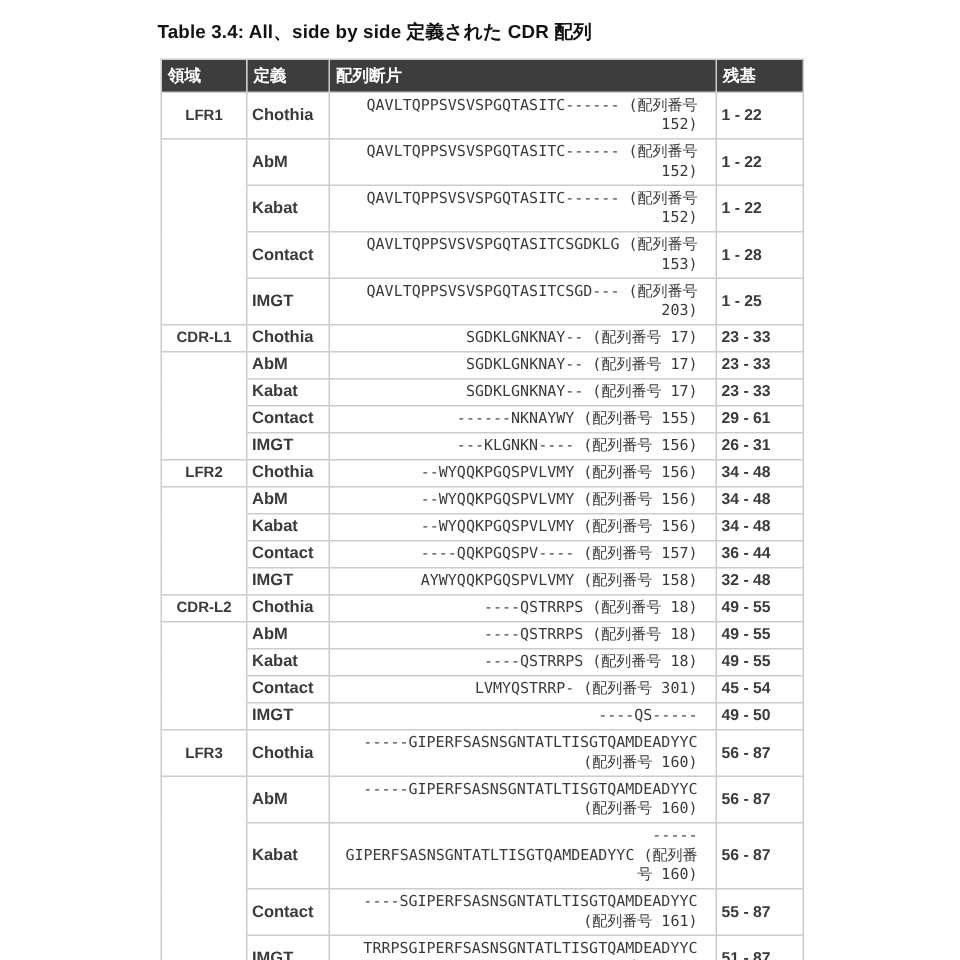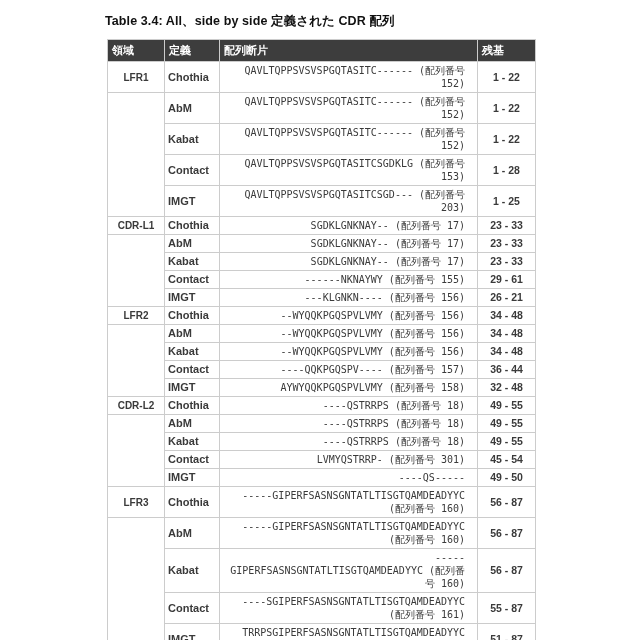--- a/index.html
+++ b/index.html
@@ -72,21 +72,21 @@
     font-size: 10px;
     line-height: 13px;
     padding: 2px 12px 2px 10px;
     white-space: pre-wrap;
     word-break: break-word;
     text-align: right;
   }
   td.residues {
     font-size: 10.5px;
     font-weight: bold;
-    text-align: center;
+    text-align: left;
     padding: 2px 3px;
     line-height: 13px;
     white-space: nowrap;
   }
 </style>
 </head>
 <body>
 
 <div class="page">
   <div class="title">Table 3.4: All、side by side 定義された CDR 配列</div>
@@ -152,21 +152,21 @@
           <td class="residues">23 - 33</td>
         </tr>
         <tr>
           <td class="definition">Contact</td>
           <td class="sequence">------NKNAYWY (配列番号 155)</td>
           <td class="residues">29 - 61</td>
         </tr>
         <tr>
           <td class="definition">IMGT</td>
           <td class="sequence">---KLGNKN---- (配列番号 156)</td>
-          <td class="residues">26 - 21</td>
+          <td class="residues">26 - 31</td>
         </tr>
         <tr>
           <td class="region">LFR2</td>
           <td class="definition">Chothia</td>
           <td class="sequence">--WYQQKPGQSPVLVMY (配列番号 156)</td>
           <td class="residues">34 - 48</td>
         </tr>
         <tr>
           <td class="region-spacer" rowspan="4"></td>
           <td class="definition">AbM</td>

